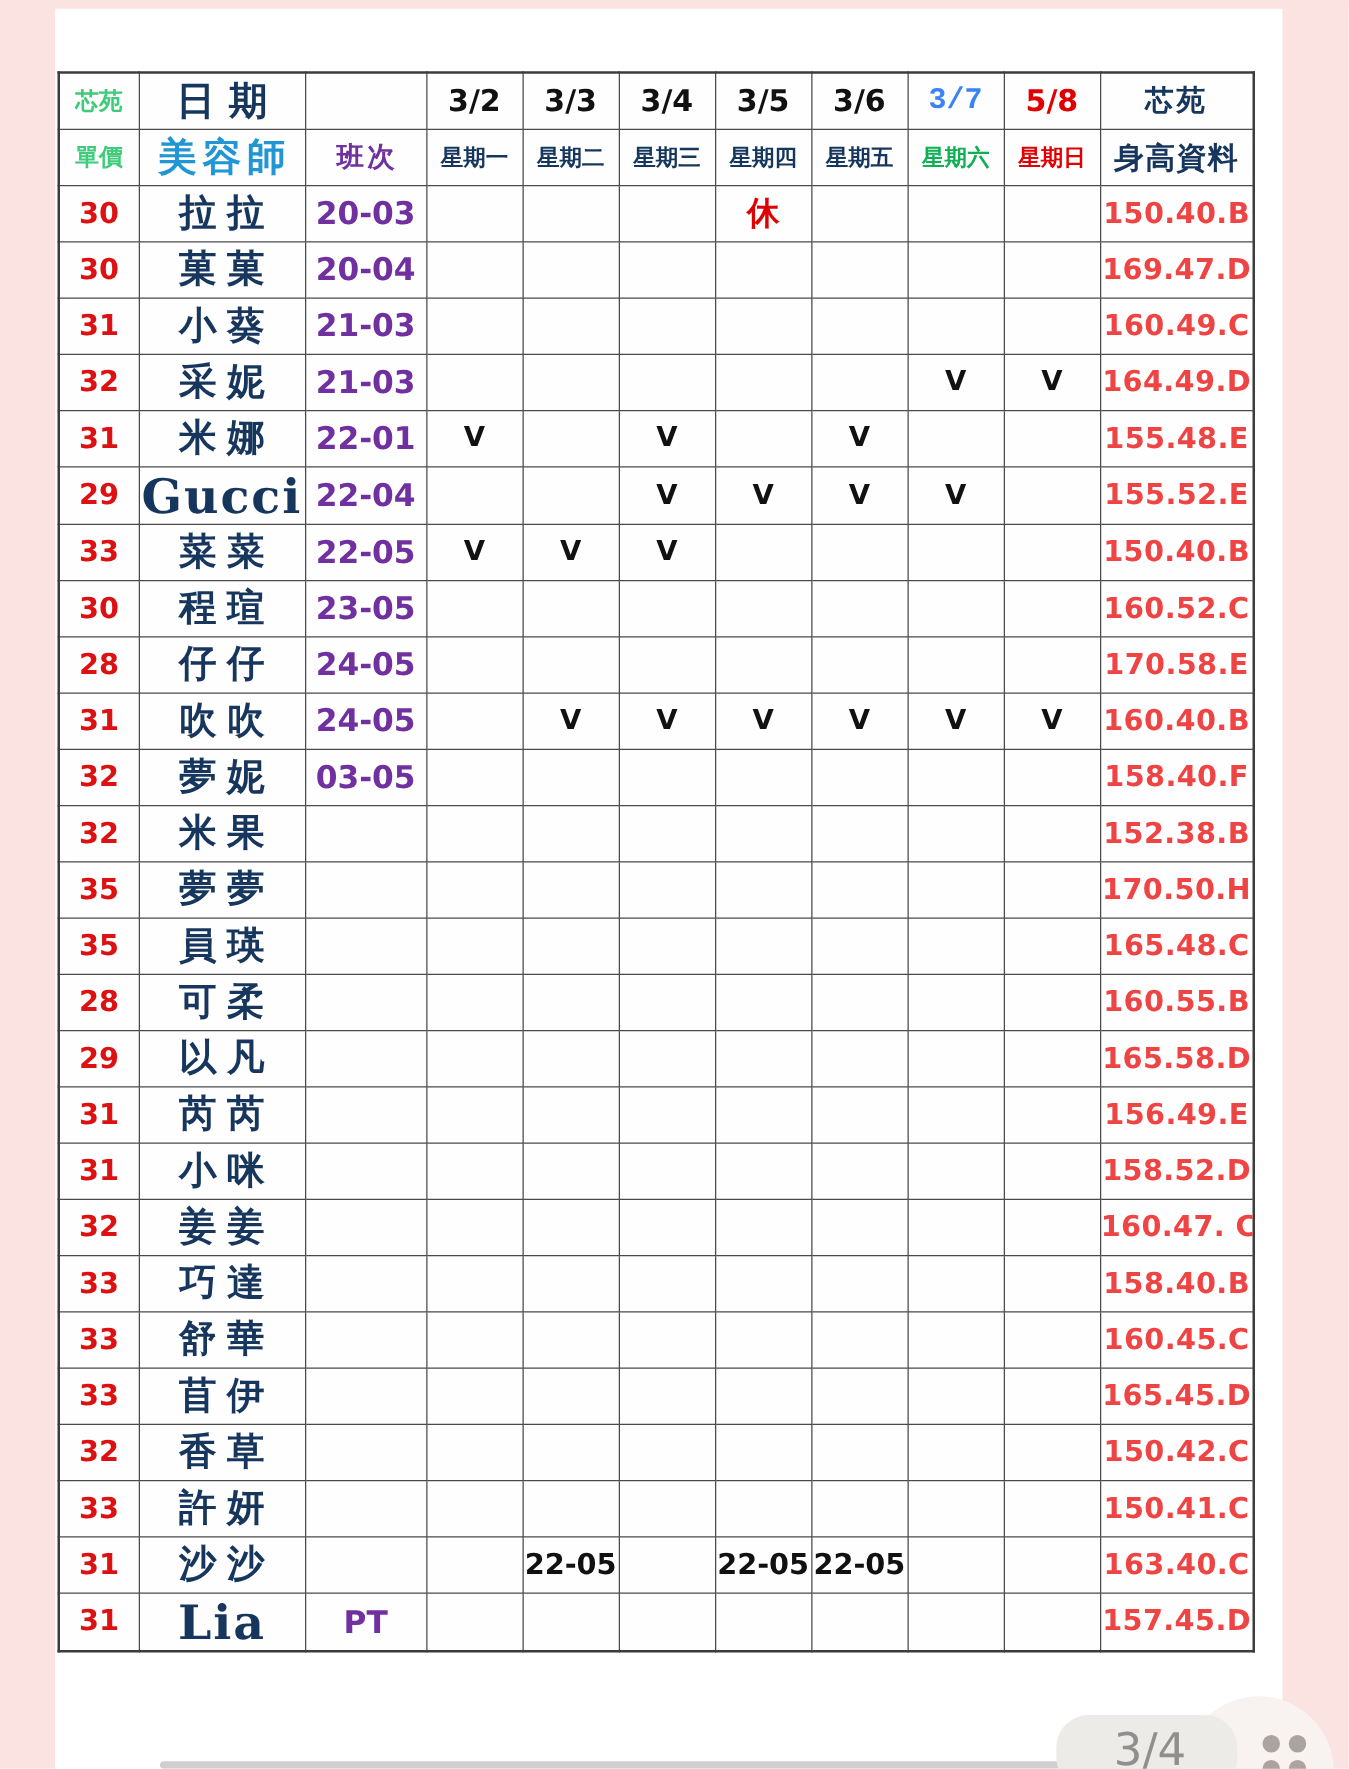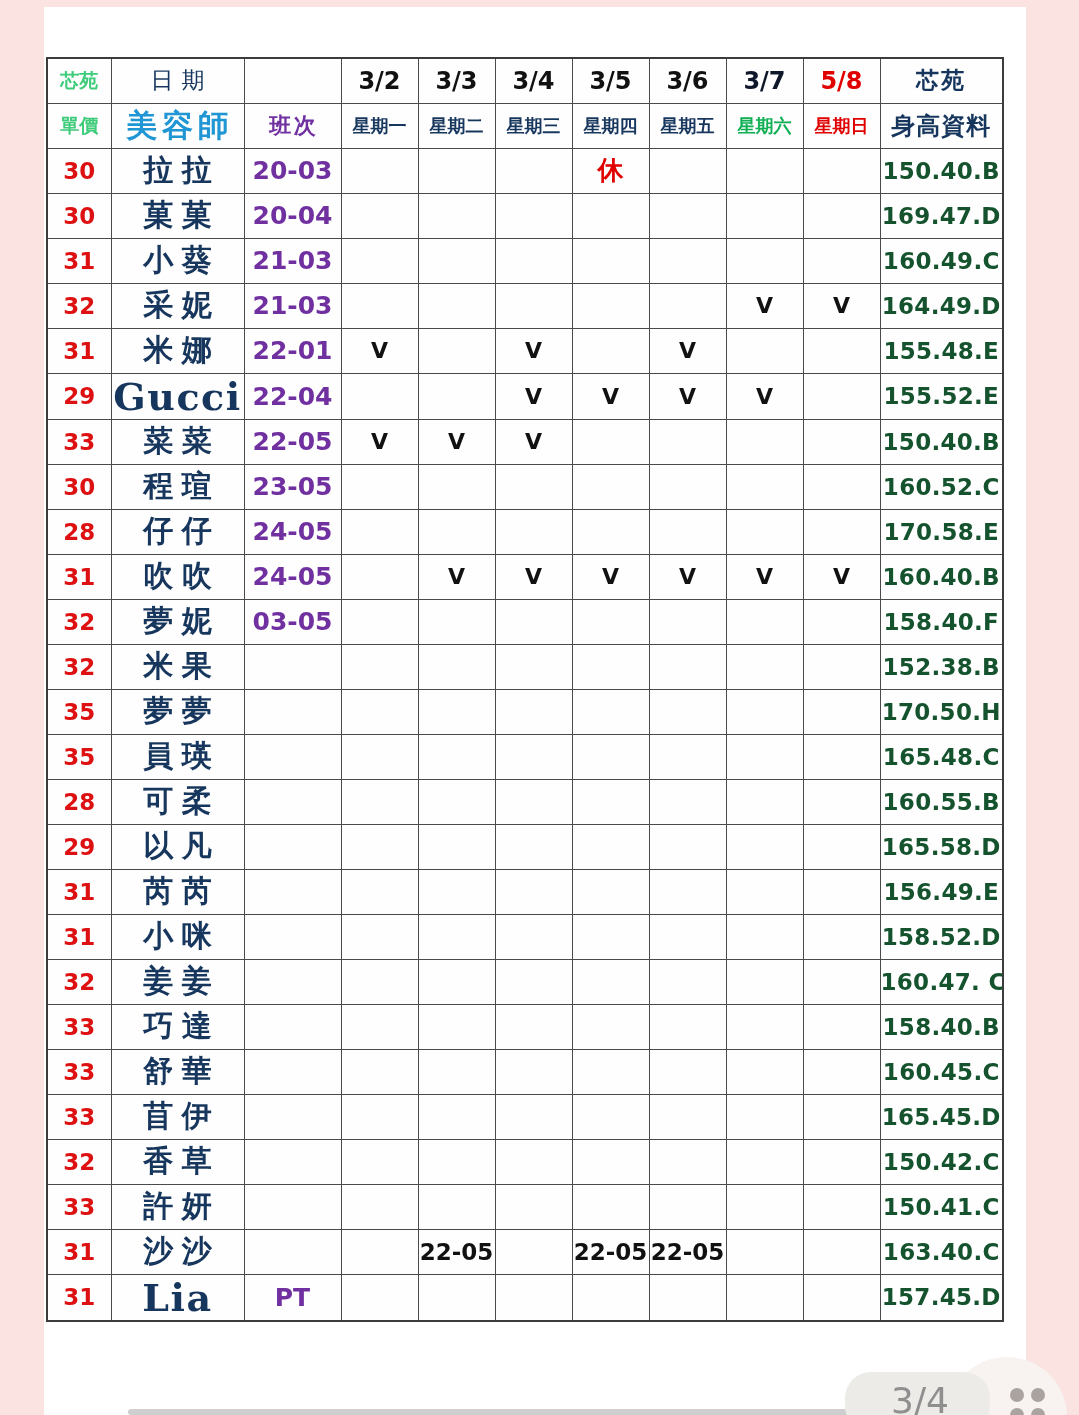--- a/index.html
+++ b/index.html
@@ -22,41 +22,41 @@
   }
   #schedule td{
     border:1.8px solid #4a4a4a;
     text-align:center;vertical-align:middle;
     padding:0;overflow:hidden;white-space:nowrap;
   }
   #schedule thead tr{height:45px;padding-left:40px;}
   #schedule tbody tr{height:45px;}
 
   .c-corner-green{color:#3ecb7a;font-weight:bold;font-size:19px;}
-  .c-navy-big{color:#17365d;font-weight:normal;font-size:23px;letter-spacing:0.35em;text-indent:0.35em;}
+  .c-navy-big{color:#17365d;font-weight:bold;font-size:31px;letter-spacing:0.35em;text-indent:0.35em;}
   .c-lightblue{color:#2196d4;font-weight:bold;font-size:31px;letter-spacing:0.15em;text-indent:0.15em;margin-top:34px;}
   .c-purple-head{color:#7030a0;font-weight:bold;font-size:22px;letter-spacing:0.12em;text-indent:0.12em;}
   .c-navy-corner{color:#17365d;font-weight:bold;font-size:23px;letter-spacing:0.1em;}
   .c-height-head{color:#17365d;font-weight:bold;font-size:24px;letter-spacing:1px;margin-top:43px;}
 
   .c-date{font-weight:bold;font-size:24px;color:#111111;}
   .c-weekday{font-weight:bold;font-size:18px;color:#17365d;}
-  .k-saturday .c-date,.k-saturday.c-date{color:#0f172a;}
+  .k-saturday .c-date,.k-saturday.c-date{color:#3b82f6;font-family:Liberation Mono, monospace;}
   .k-saturday .c-weekday,.k-saturday.c-weekday{color:#0faf54;}
   .k-sunday .c-date,.k-sunday.c-date{color:#e00000;}
   .k-sunday .c-weekday,.k-sunday.c-weekday{color:#e00000;}
 
   .c-price{color:#dd1111;font-weight:bold;font-size:23px;}
   .c-name{color:#17365d;font-weight:bold;font-size:30px;letter-spacing:0.28em;text-indent:0.28em;}
   .c-name.latin{font-family:"DejaVu Serif", serif;letter-spacing:0.04em;text-indent:0;font-size:38px;font-weight:600;}
   .c-shift{color:#7030a0;font-weight:bold;font-size:25px;}
   .c-sched{color:#111111;font-weight:bold;font-size:22px;}
   .c-sched.rest{color:#e00000;font-size:26px;}
   .c-sched.code{font-size:23px;}
-  .c-height{color:#14532d;font-weight:bold;font-size:23px;letter-spacing:0.3px;}
+  .c-height{color:#ef4444;font-weight:bold;font-size:23px;letter-spacing:0.3px;}
 
   
   #page-edge{position:absolute;left:128px;top:1409px;width:898px;height:6px;background:#cfcfcf;border-radius:3px;}
   #page-pill{
     position:absolute;left:845px;top:1372px;width:145px;height:60px;
     background:#edebe8;border-radius:26px;
   }
   #page-indicator{
     position:absolute;left:875px;top:1380px;width:90px;
     color:#8f8f8f;font-size:36px;font-weight:400;text-align:center;

